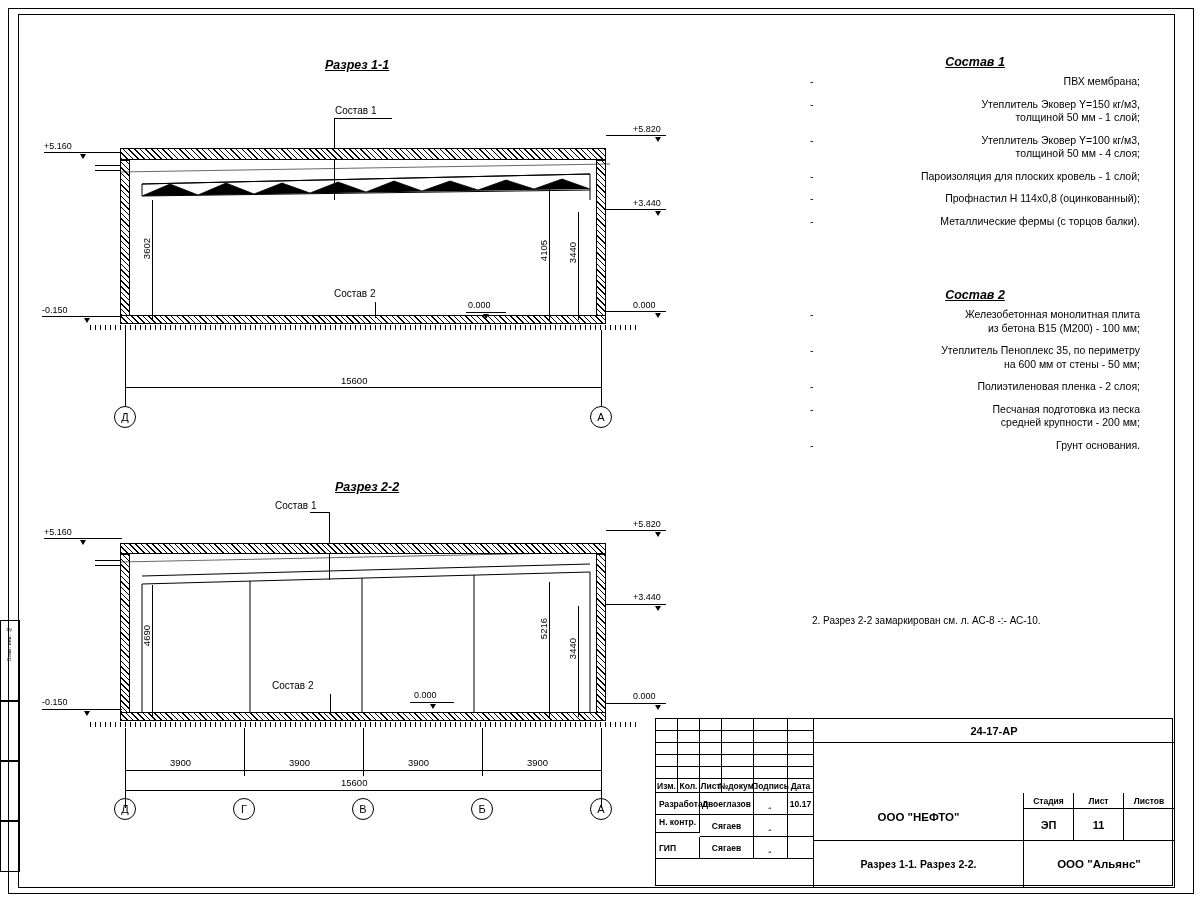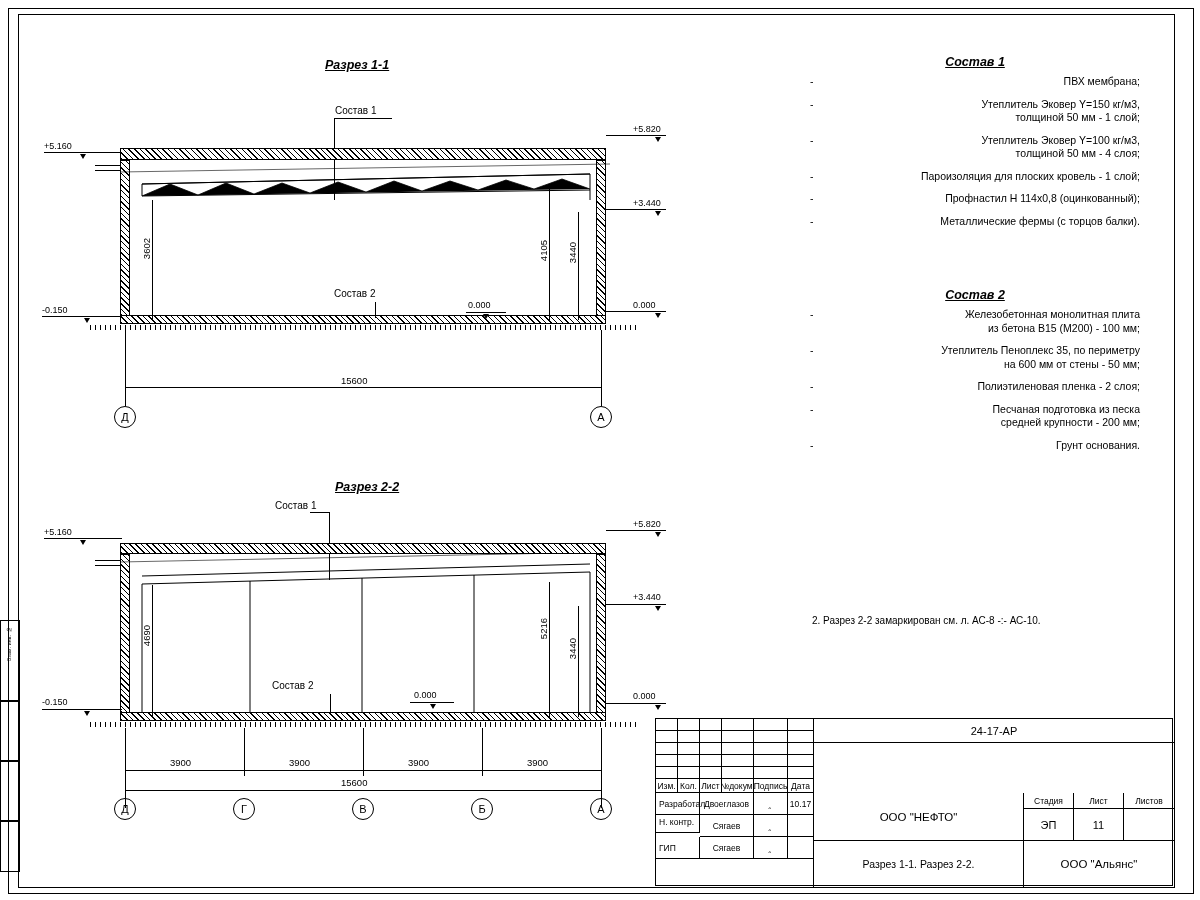--- a/index.html
+++ b/index.html
@@ -24,21 +24,21 @@
   .ground{position:absolute;background:
      repeating-linear-gradient(to right,#000 0 1px,transparent 1px 5px);height:5px;}
   .spec h3{margin:0;font-style:italic;font-weight:bold;font-size:12.5px;text-decoration:underline;text-align:center;}
   .spec ul{list-style:none;margin:6px 0 0 0;padding:0;}
   .spec li{font-size:10.5px;line-height:13.5px;margin-bottom:9px;display:flex;gap:12px;}
   .spec li .d{width:6px;flex:none;}
   .spec li .t{flex:1;text-align:right;}
   .notes{position:absolute;font-size:10px;line-height:14px;}
   
   .stamp{position:absolute;left:655px;top:718px;width:518px;height:168px;border:1px solid #000;box-sizing:border-box;}
-  .stamp div.cell{position:absolute;box-sizing:border-box;border-right:1px solid #000;border-bottom:1px solid #000;font-size:8.5px;display:flex;align-items:center;justify-content:center;text-align:right;padding:0 2px;}
+  .stamp div.cell{position:absolute;box-sizing:border-box;border-right:1px solid #000;border-bottom:1px solid #000;font-size:8.5px;display:flex;align-items:center;justify-content:center;text-align:right;padding:0 2px;font-weight:bold;}
   .sig{font-family:"Liberation Serif",serif;font-style:italic;font-size:11px;}
   .arrowdown{position:absolute;width:0;height:0;border-left:3px solid transparent;border-right:3px solid transparent;border-top:5px solid #000;}
   .lvlmark{position:absolute;font-size:9px;white-space:nowrap;}
 </style>
 </head>
 <body>
 
 <div class="sheet">
 
   <div class="frame-outer"></div>

